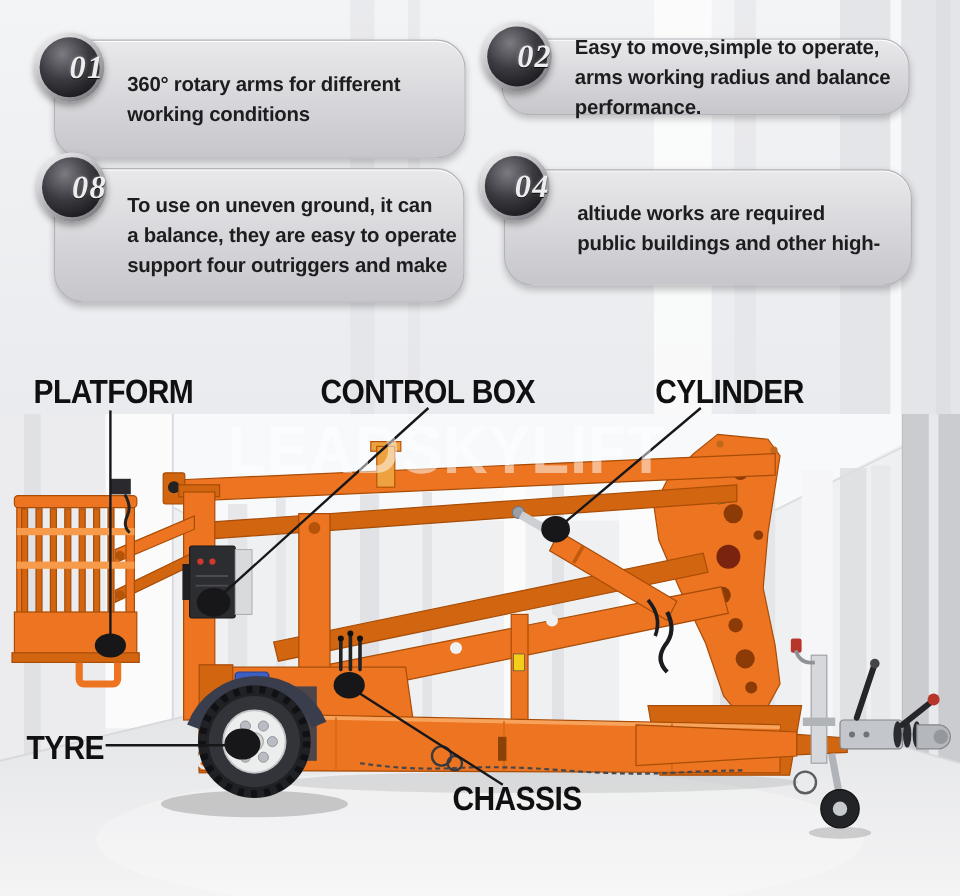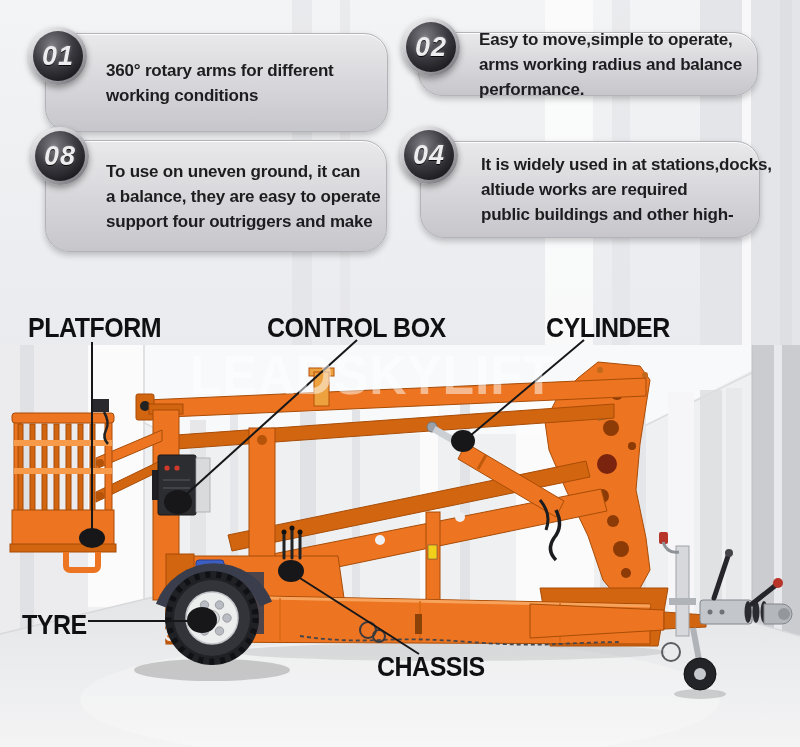--- a/index.html
+++ b/index.html
@@ -23,21 +23,21 @@
     border:1px solid #b3b3b9;
     box-shadow:0 3px 6px rgba(0,0,0,.22), inset 0 1px 0 rgba(255,255,255,.9);
     display:flex;flex-direction:column;justify-content:center;
     padding-left:60px;padding-right:10px;box-sizing:border-box;}
   .pill .ln{font-size:17px;font-weight:700;line-height:25px;
     color:var(--callout-text,#1d1d20);letter-spacing:-.2px;white-space:nowrap;}
 
   .badge{position:absolute;z-index:6;width:58px;height:58px;border-radius:50%;
     background:linear-gradient(145deg,#fafafa 0%,#c9c9cd 35%,#6e6e74 100%);
     box-shadow:0 3px 6px rgba(0,0,0,.35);
-    display:flex;align-items:center;justify-content:center;}
+    display:flex;align-items:center;justify-content:flex-end;font-family:Liberation Serif, serif;}
   .badge::before{content:"";position:absolute;inset:4px;border-radius:50%;
     background:radial-gradient(circle at 38% 28%,#7b7b81 0%,#3a3a40 45%,#0b0b0d 100%);}
   .badge span{position:relative;font-size:27px;font-weight:700;font-style:italic;
     color:#ededf0;letter-spacing:1px;
     text-shadow:0 1px 1px #000,0 0 3px rgba(255,255,255,.35);}
 
   .plabel{position:absolute;z-index:7;font-size:25px;font-weight:800;
     color:var(--label-text,#101012);letter-spacing:-.5px;
     transform:scaleY(1.12);transform-origin:top left;white-space:nowrap;}
   #lbl-platform {left:28px; top:311px;}
@@ -305,21 +305,20 @@
   <div class="pill" id="callout3">
     <div class="ln">To use on uneven ground, it can</div>
     <div class="ln">a balance, they are easy to operate</div>
     <div class="ln">support four outriggers and make</div>
   </div>
   <div class="badge" id="badge3">
     <span>08</span>
   </div>
 
   <div class="pill" id="callout4">
-    <div class="ln">It is widely used in at stations,docks,</div>
     <div class="ln">altiude works are required</div>
     <div class="ln">public buildings and other high-</div>
   </div>
   <div class="badge" id="badge4">
     <span>04</span>
   </div>
 
   <div class="plabel" id="lbl-platform">PLATFORM</div>
   <div class="plabel" id="lbl-controlbox">CONTROL BOX</div>
   <div class="plabel" id="lbl-cylinder">CYLINDER</div>

